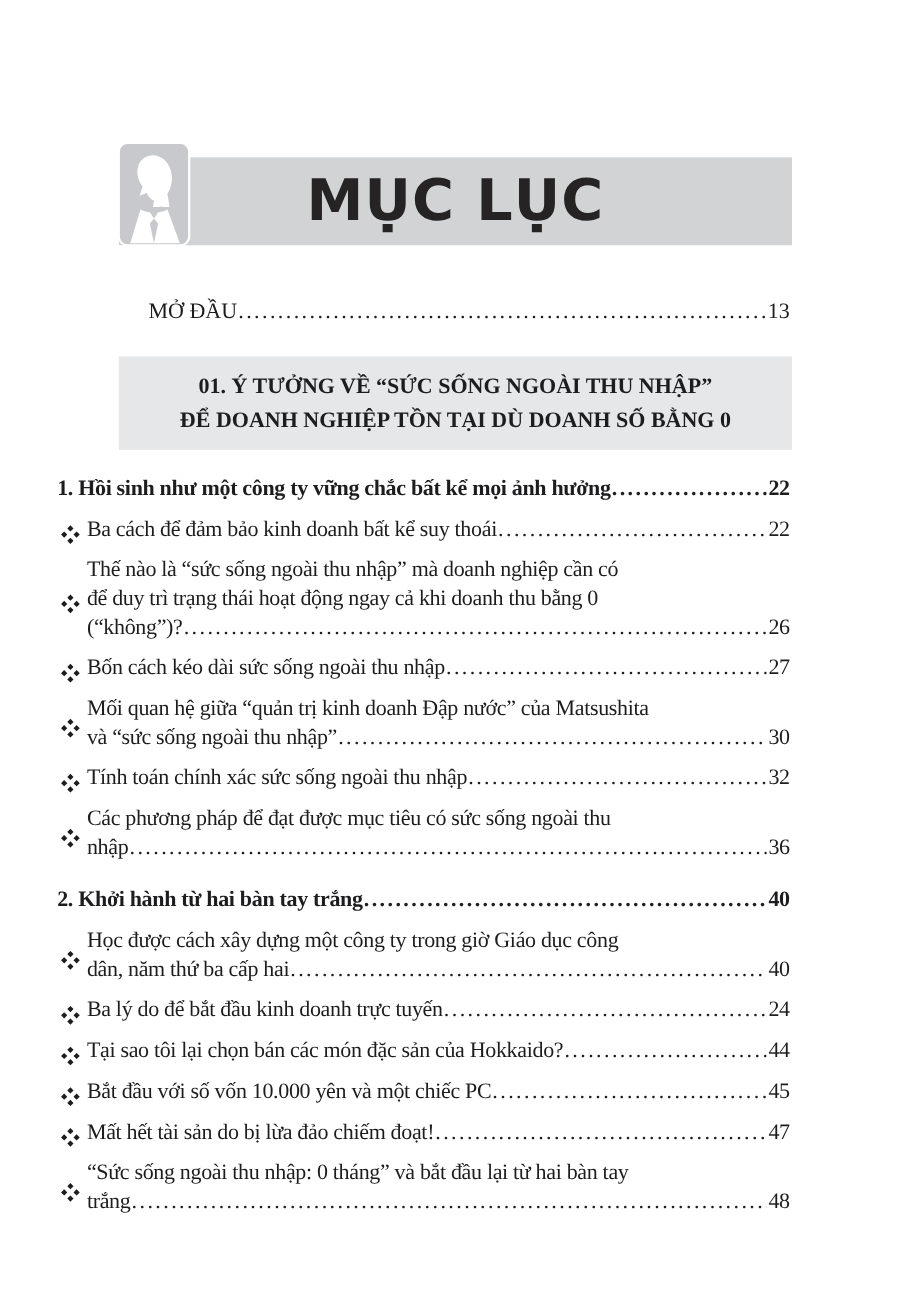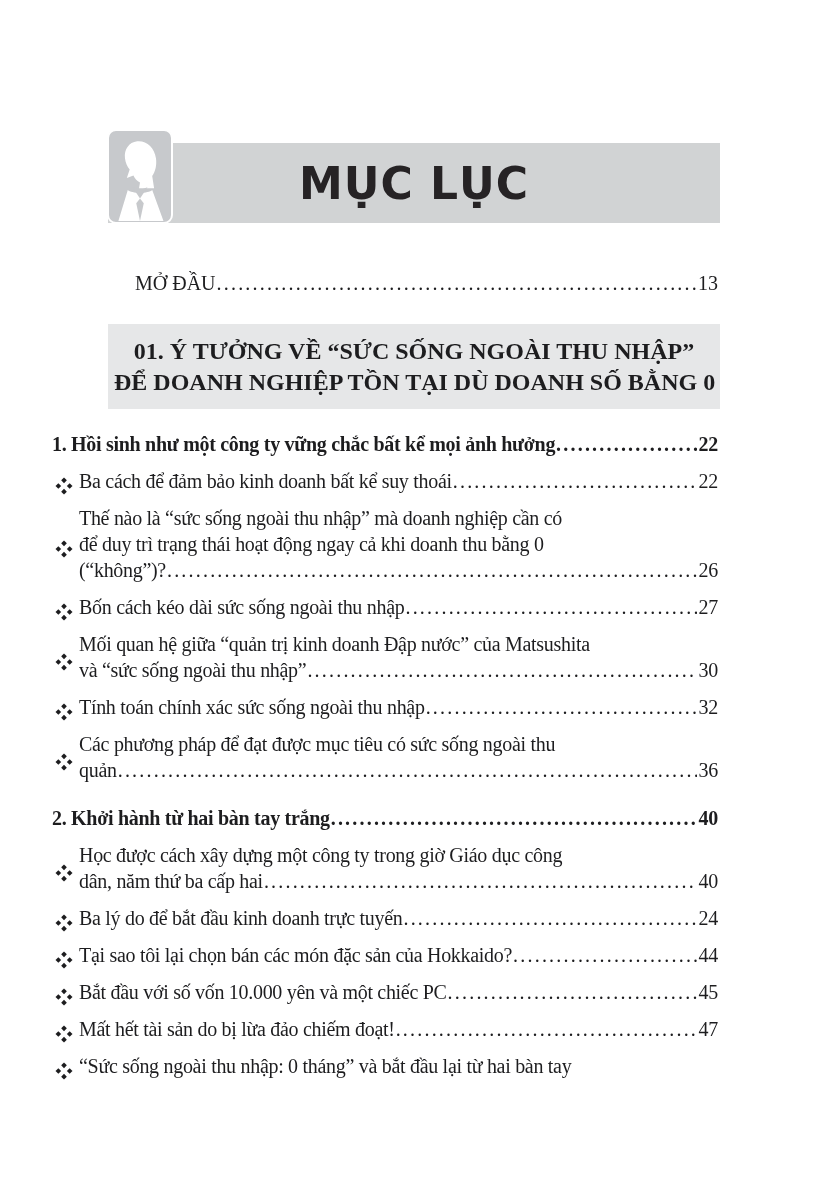--- a/index.html
+++ b/index.html
@@ -11,21 +11,21 @@
   }
   
   .banner {
     position:relative;
     margin:143px 0 0 108px;
     width:612px; height:80px;
     display:flex; align-items:center; justify-content:center;
   }
   .banner-title {
     font-family:"DejaVu Sans","Liberation Sans",sans-serif;
-    font-weight:bold; font-size:44px; letter-spacing:1px;
+    font-weight:bold; font-size:52px; letter-spacing:1px;
     color:#262325;
   }
   .logo {
     position:absolute; left:-1px; top:-14px;
     width:66px; height:95px;
     border:2px solid #ffffff; border-radius:9px;
     box-sizing:border-box;
     overflow:hidden;
   }
   .logo svg { display:block; width:100%; height:100%; }
@@ -36,21 +36,21 @@
     font-size:20px; line-height:26px;
   }
   
   .section {
     margin:28px 0 0 108px; width:612px;
     box-sizing:border-box;
     padding:12px 6px 11px 6px;
     text-align:center;
   }
   .section .sline {
-    font-weight:700; font-size:24px; line-height:31px;
+    font-weight:700; font-size:20px; line-height:31px;
     white-space:nowrap;
   }
   
   .content { margin:22px 115px 0 52px; }
   .entry { font-size:20px; line-height:26px; }
   .entry.chapter { margin-top:22px; font-weight:700; }
   .entry.item { margin-top:11px; display:flex; align-items:center; }
   .entry.item .bullet { flex:0 0 27px; padding-left:5px; box-sizing:border-box; }
   .dcore {
     display:block; width:4px; height:4px; margin:10px 0 0 5px;
@@ -174,21 +174,21 @@
         </div>
       </div>
   </div>
     <div class="entry item">
     <span class="bullet">
         <i class="dcore"></i>
       </span>
     <div class="body">
         <div class="line">Các phương pháp để đạt được mục tiêu có sức sống ngoài thu</div>
         <div class="line last">
-          <span class="ltext">quản</span>
+          <span class="ltext">nhập</span>
           <span class="dots"></span>
           <span class="pg">36</span>
         </div>
       </div>
   </div>
     <div class="entry chapter">
 
     <div class="body">
         <div class="line last">
           <span class="ltext">2. Khởi hành từ hai bàn tay trắng</span>
@@ -257,15 +257,20 @@
           <span class="pg">47</span>
         </div>
       </div>
   </div>
     <div class="entry item">
     <span class="bullet">
         <i class="dcore"></i>
       </span>
     <div class="body">
         <div class="line">“Sức sống ngoài thu nhập: 0 tháng” và bắt đầu lại từ hai bàn tay</div>
+        <div class="line last">
+          <span class="ltext">trắng</span>
+          <span class="dots"></span>
+          <span class="pg">48</span>
+        </div>
       </div>
   </div>
   </div>
 
 </body></html>

